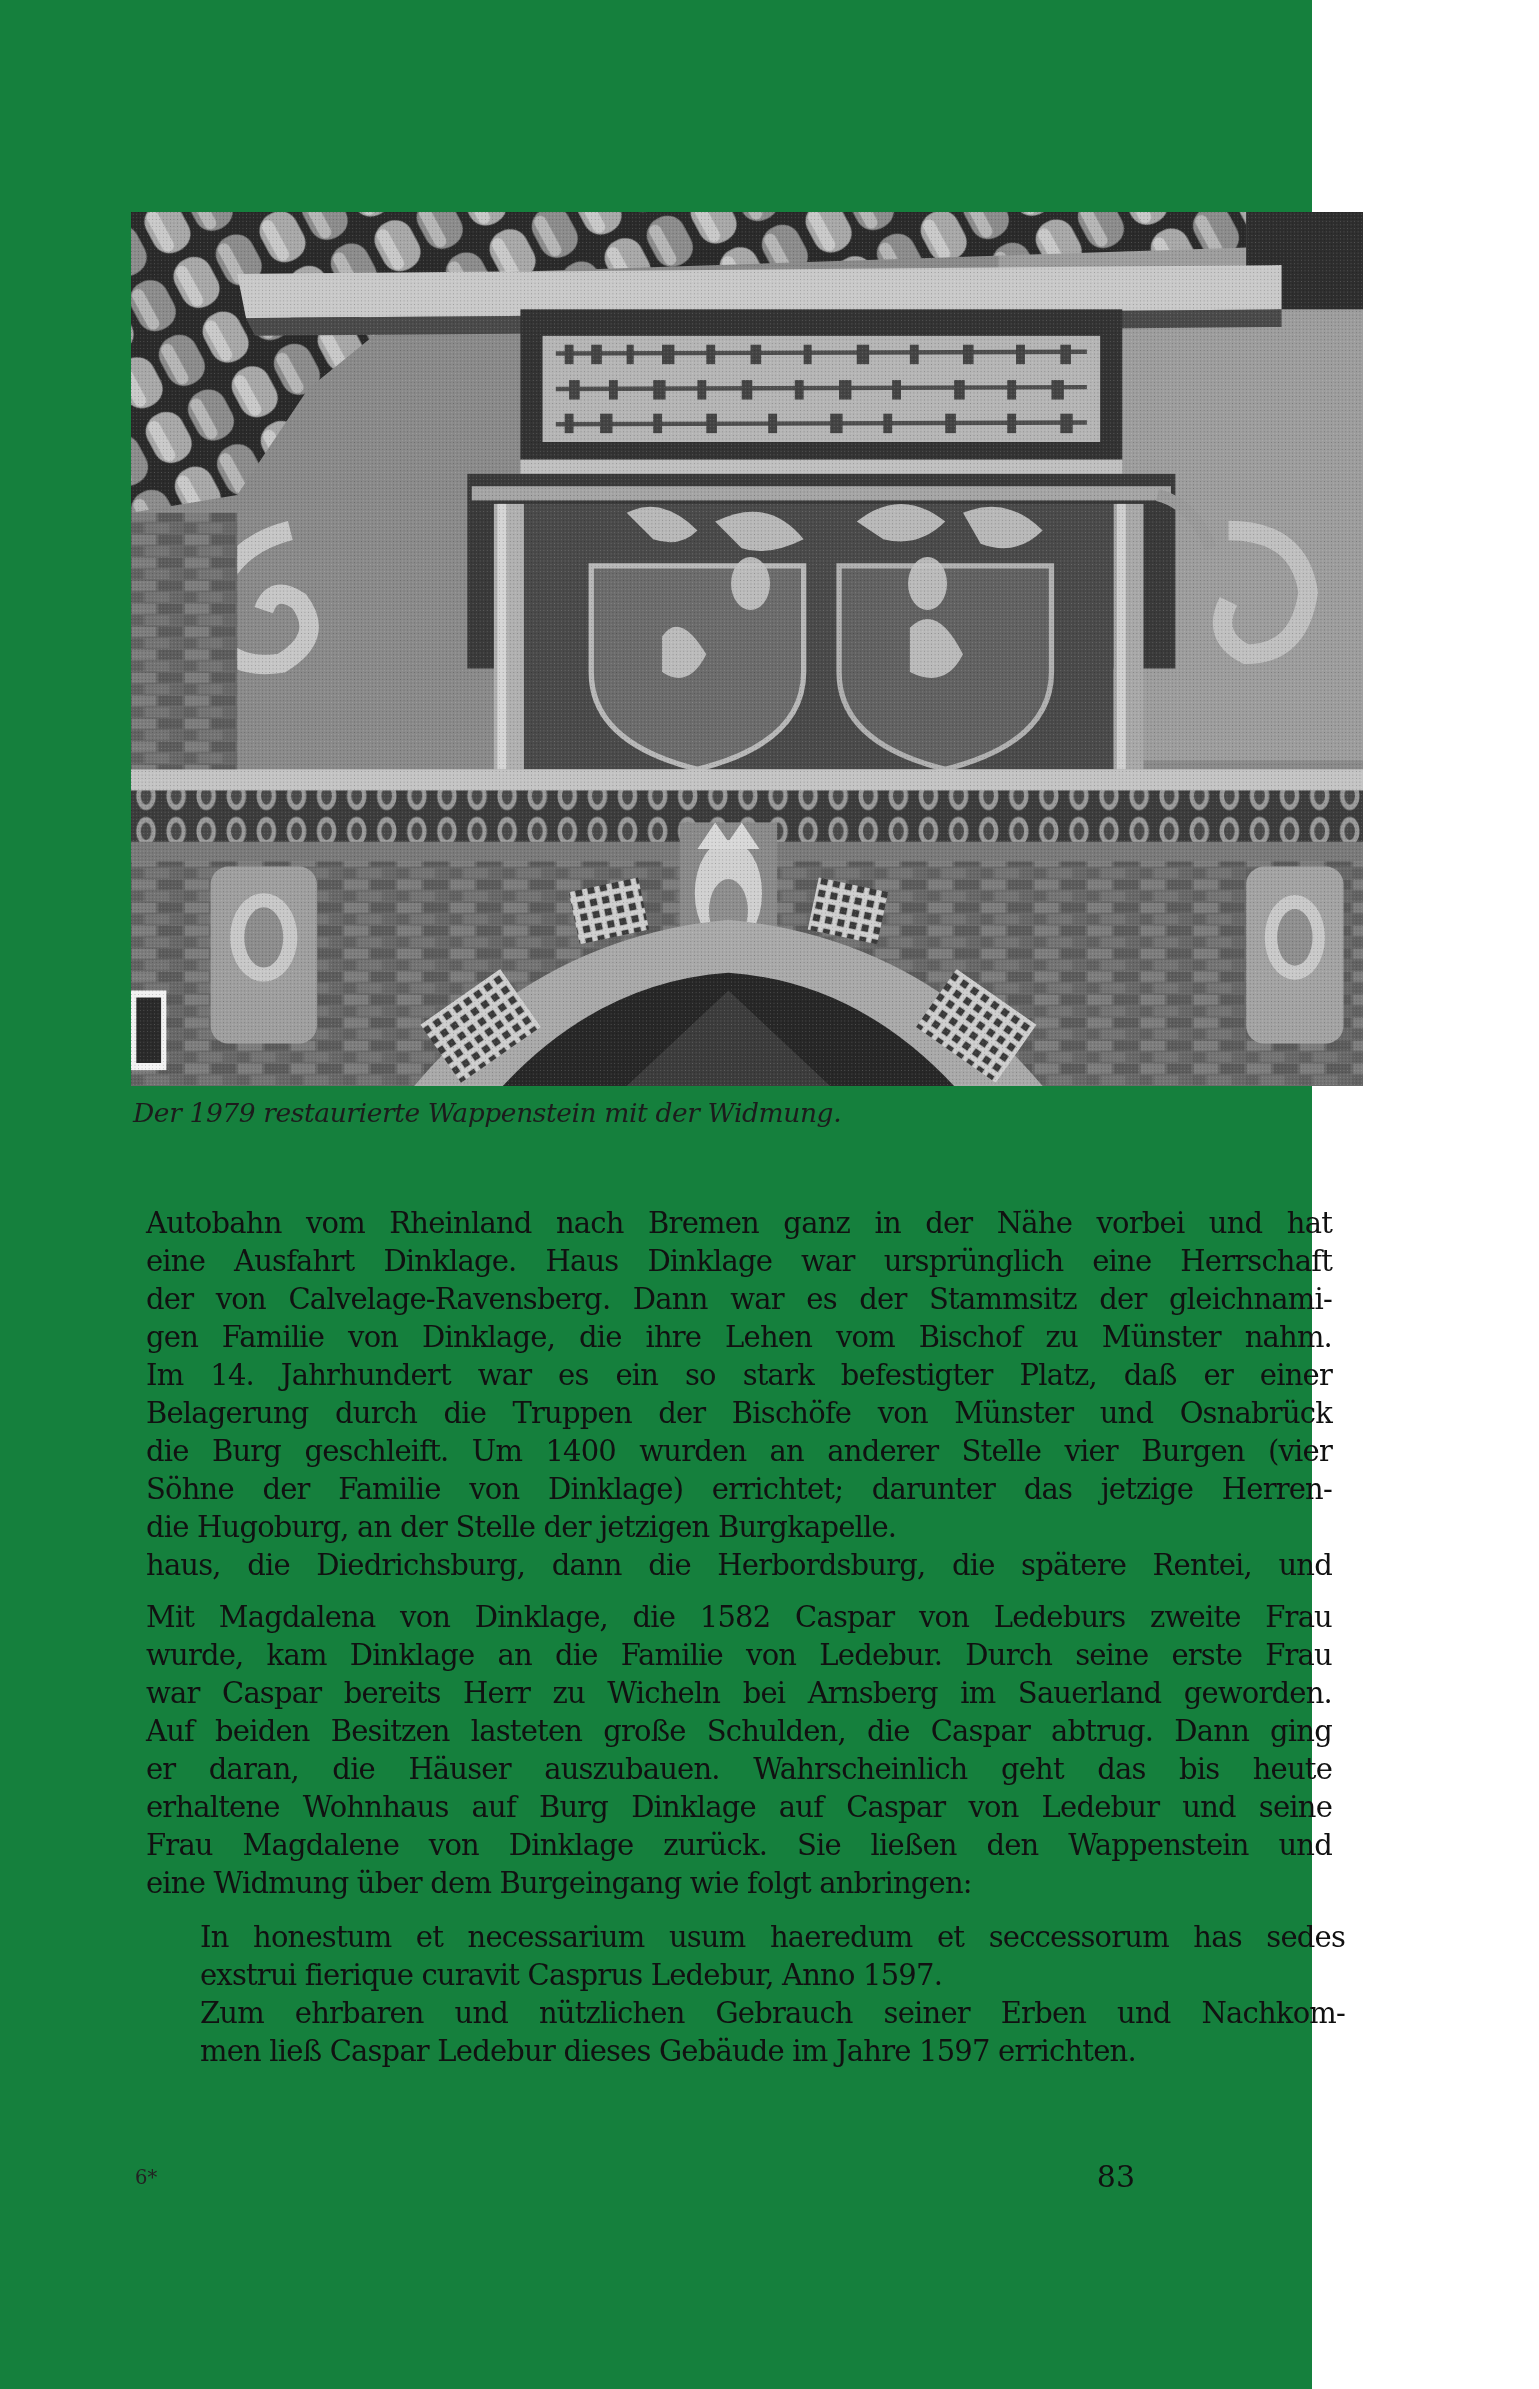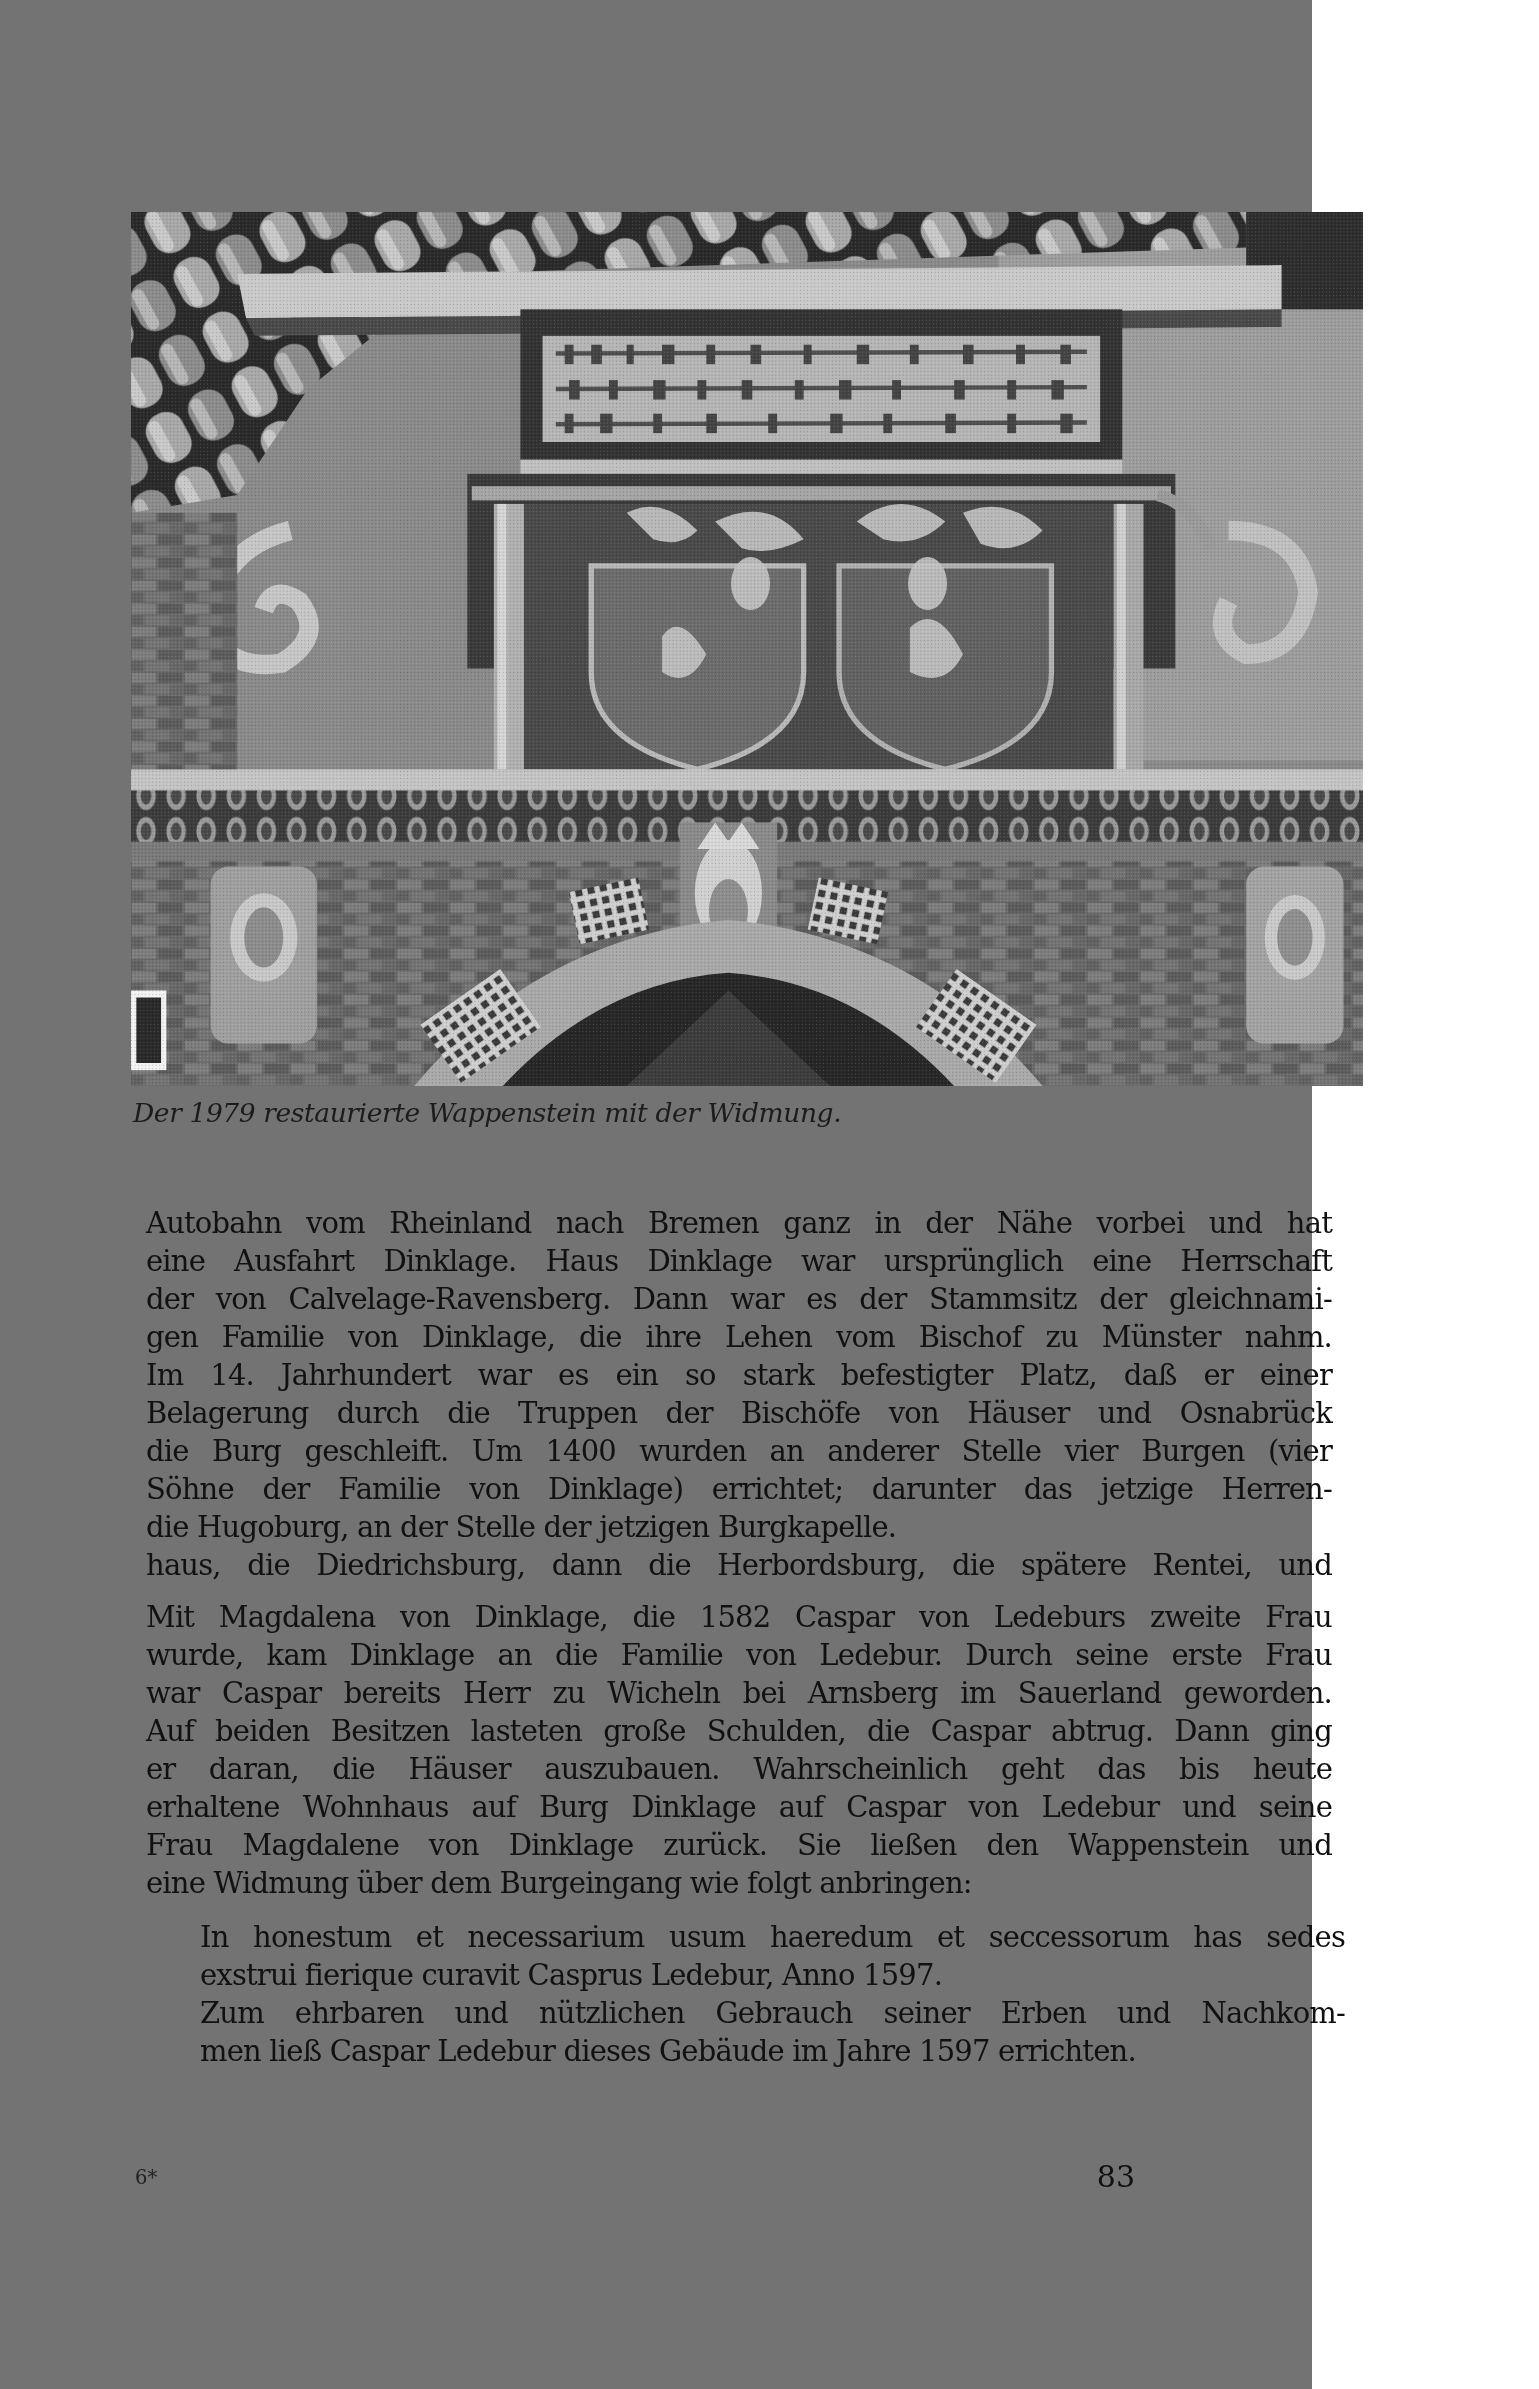--- a/index.html
+++ b/index.html
@@ -1,17 +1,17 @@
 <!DOCTYPE html>
 <html style="font-size:14px"><head>
 <meta charset="utf-8">
 <style>
   html, body { margin: 0; padding: 0; background: #ffffff; }
   body { width: 1540px; height: 2389px; position: relative; overflow: hidden; }
-  .page { position: absolute; left: 0; top: 0; width: 1312px; height: 2389px; background: #737373; }
+  .page { position: absolute; left: 0; top: 0; width: 1312px; height: 2389px; background: #15803d; }
 
   .photo {
     position: absolute; left: 131px; top: 212px; width: 1232px; height: 874px;
     overflow: hidden; background: #6f6f6f;
   }
   .photo svg { display: block; width: 100%; height: 100%; }
 
   .caption {
     position: absolute; left: 133px; top: 1094px; width: 1230px;
     font-family: "DejaVu Serif", serif; font-style: italic;
@@ -196,21 +196,21 @@
 
   <div class="caption">Der 1979 restaurierte Wappenstein mit der Widmung.</div>
 
   <div class="body-text">
     <p class="para">
       <span class="line">Autobahn vom Rheinland nach Bremen ganz in der Nähe vorbei und hat</span>
       <span class="line">eine Ausfahrt Dinklage. Haus Dinklage war ursprünglich eine Herrschaft</span>
       <span class="line">der von Calvelage-Ravensberg. Dann war es der Stammsitz der gleichnami-</span>
       <span class="line">gen Familie von Dinklage, die ihre Lehen vom Bischof zu Münster nahm.</span>
       <span class="line">Im 14. Jahrhundert war es ein so stark befestigter Platz, daß er einer</span>
-      <span class="line">Belagerung durch die Truppen der Bischöfe von Häuser und Osnabrück</span>
+      <span class="line">Belagerung durch die Truppen der Bischöfe von Münster und Osnabrück</span>
       <span class="line">die Burg geschleift. Um 1400 wurden an anderer Stelle vier Burgen (vier</span>
       <span class="line">Söhne der Familie von Dinklage) errichtet; darunter das jetzige Herren-</span>
       <span class="line last">die Hugoburg, an der Stelle der jetzigen Burgkapelle.</span>
       <span class="line">haus, die Diedrichsburg, dann die Herbordsburg, die spätere Rentei, und</span>
     </p>
     <p class="para">
       <span class="line">Mit Magdalena von Dinklage, die 1582 Caspar von Ledeburs zweite Frau</span>
       <span class="line">wurde, kam Dinklage an die Familie von Ledebur. Durch seine erste Frau</span>
       <span class="line">war Caspar bereits Herr zu Wicheln bei Arnsberg im Sauerland geworden.</span>
       <span class="line">Auf beiden Besitzen lasteten große Schulden, die Caspar abtrug. Dann ging</span>

